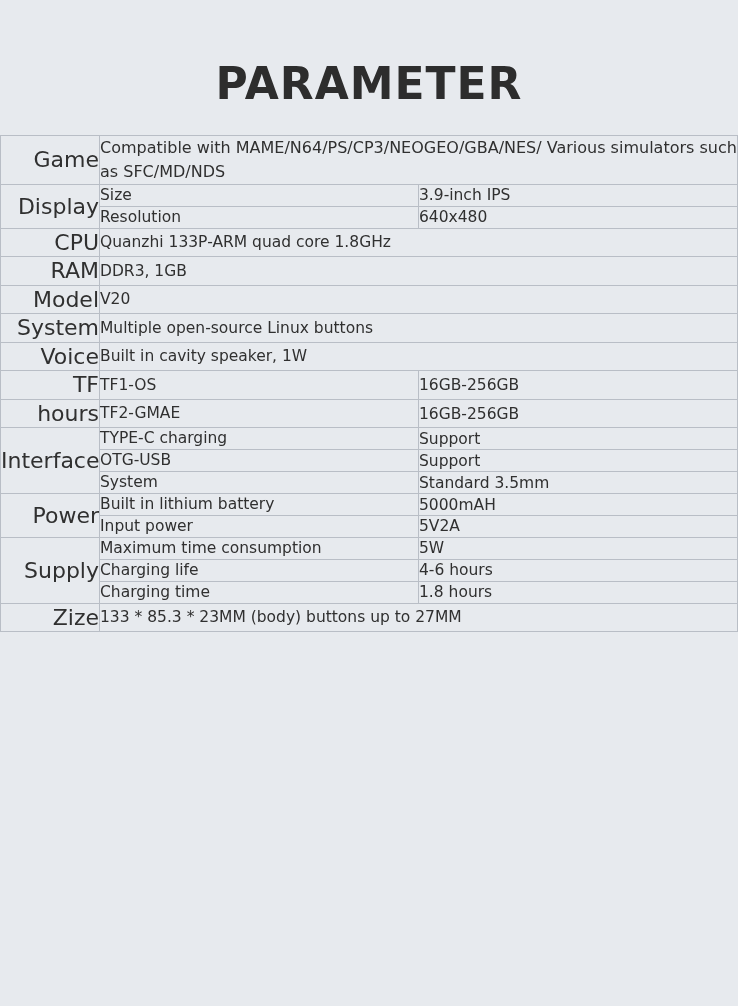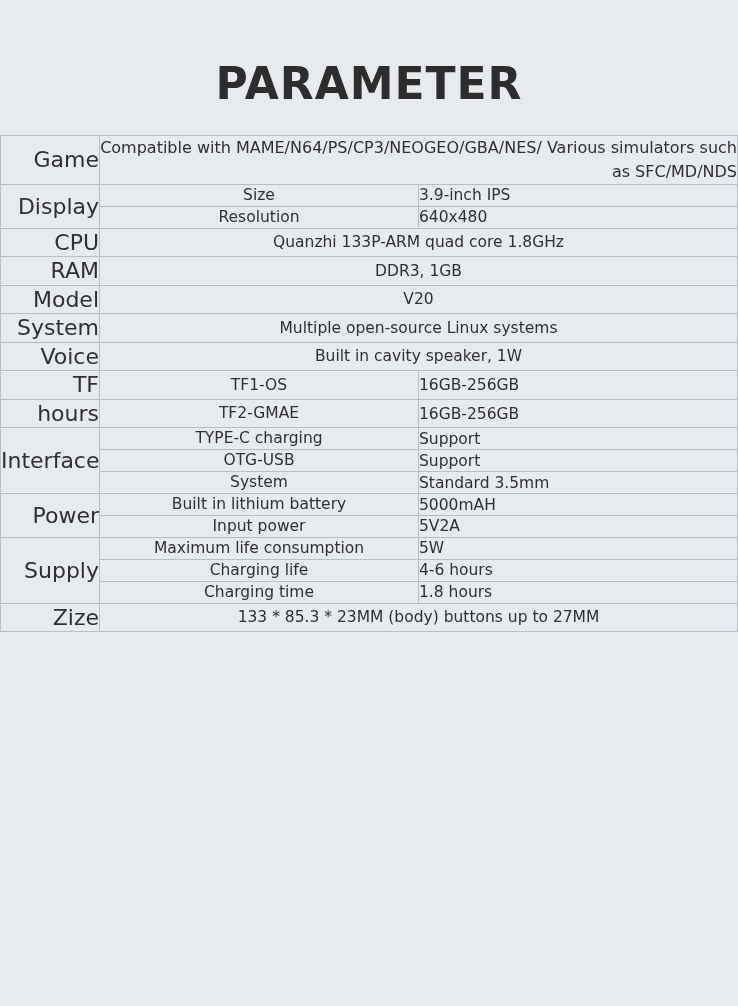--- a/index.html
+++ b/index.html
@@ -49,34 +49,33 @@
     font-size: 22px;
     color: #2f2f2f;
     line-height: 1.25;
     padding: 6px 2px;
     border-left: none;
   }
   td.val {
     padding: 9px 0 9px 12px;
     font-size: 15.5px;
     line-height: 1.35;
-    text-align: center;
   }
   td.val2 {
     width: 226px;
     padding: 9px 0 9px 12px;
     font-size: 15.5px;
     border-right: none;
   }
   td.val-wide {
     border-right: none;
     margin-top: 21px;
   }
   td.center-block {
-    text-align: right;
+    text-align: left;
     padding: 12px 14px;
     font-size: 16px;
     line-height: 1.5;
     border-right: none;
   }
 </style>
 </head>
 <body>
 
 <div class="page">
@@ -111,21 +110,21 @@
         <td class="val val-wide" colspan="2">DDR3, 1GB</td>
       </tr>
 
       <tr>
         <td class="label">Model</td>
         <td class="val val-wide" colspan="2">V20</td>
       </tr>
 
       <tr>
         <td class="label">System</td>
-        <td class="val val-wide" colspan="2">Multiple open-source Linux systems</td>
+        <td class="val val-wide" colspan="2">Multiple open-source Linux buttons</td>
       </tr>
 
       <tr>
         <td class="label">Voice</td>
         <td class="val val-wide" colspan="2">Built in cavity speaker, 1W</td>
       </tr>
 
       <tr>
         <td class="label">TF</td>
         <td class="val">TF1-OS</td>
@@ -155,21 +154,21 @@
         <td class="label" rowspan="2">Power</td>
         <td class="val">Built in lithium battery</td>
         <td class="val2">5000mAH</td>
       </tr>
       <tr>
         <td class="val">Input power</td>
         <td class="val2">5V2A</td>
       </tr>
       <tr>
         <td class="label" rowspan="3">Supply</td>
-        <td class="val">Maximum life consumption</td>
+        <td class="val">Maximum time consumption</td>
         <td class="val2">5W</td>
       </tr>
       <tr>
         <td class="val">Charging life</td>
         <td class="val2">4-6 hours</td>
       </tr>
       <tr>
         <td class="val">Charging time</td>
         <td class="val2">1.8 hours</td>
       </tr>

